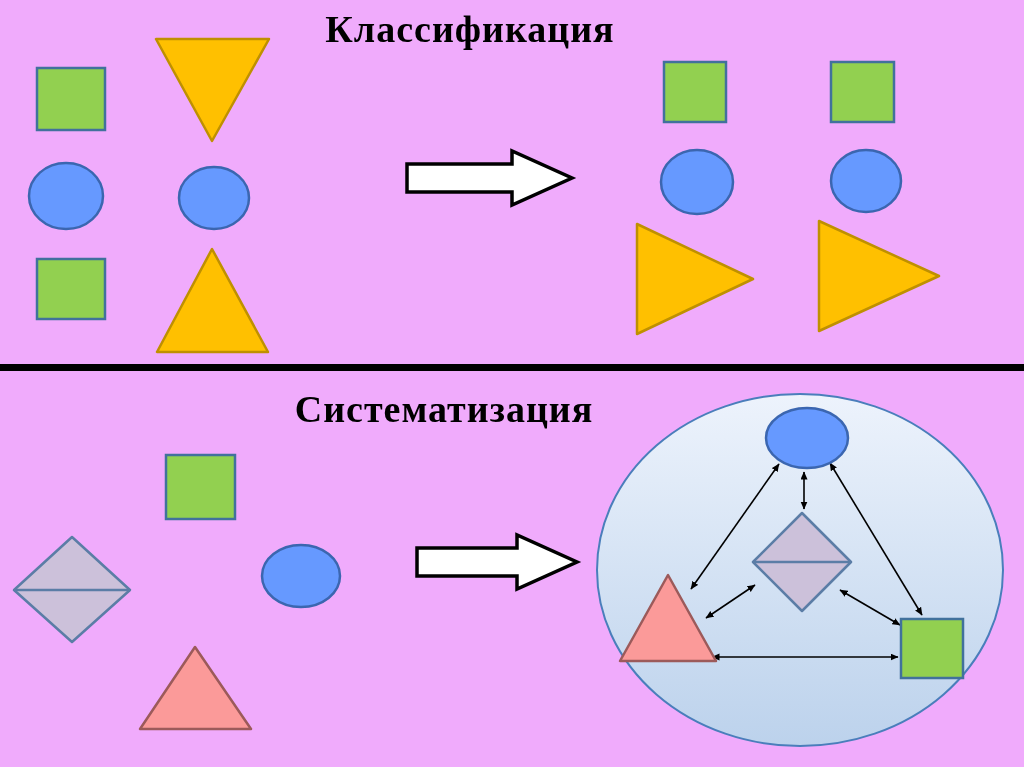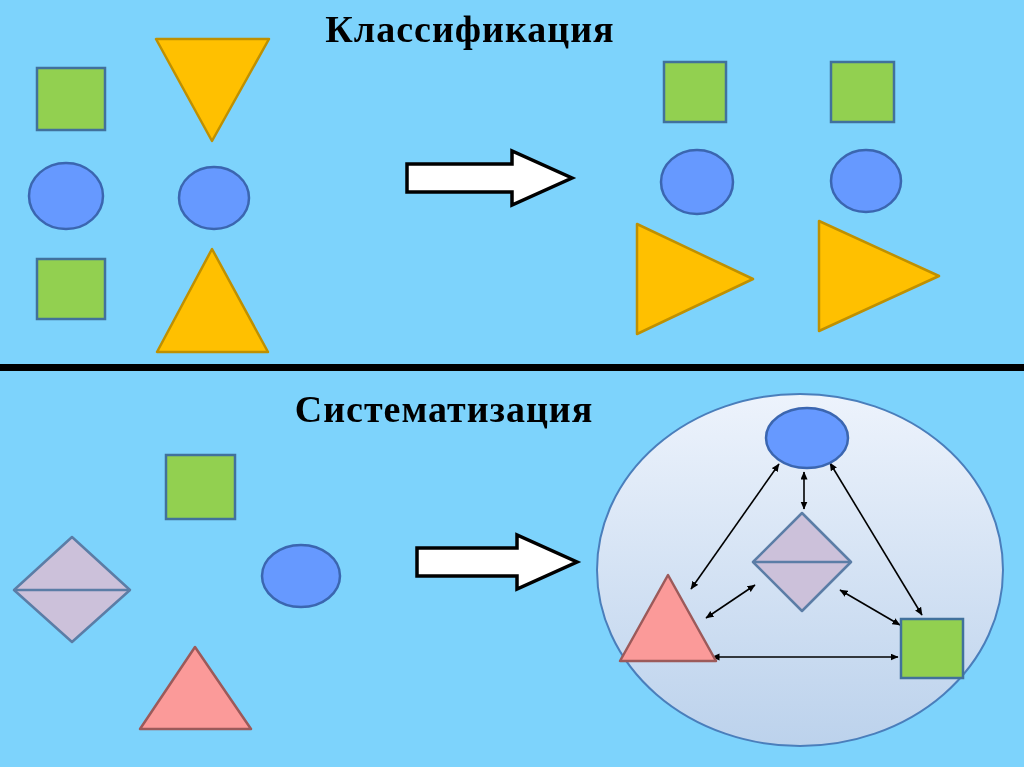--- a/index.html
+++ b/index.html
@@ -8,21 +8,21 @@
     background: #ffffff;
     width: 1024px;
     height: 767px;
     overflow: hidden;
     font-family: "Liberation Serif", "DejaVu Serif", serif;
   }
   .slide {
     position: relative;
     width: 1024px;
     height: 767px;
-    background: #7dd3fc;
+    background: #f0abfc;
   }
   svg { display: block; }
   .slide-title {
     font-family: "Liberation Serif", "DejaVu Serif", serif;
     font-weight: bold;
     font-size: 38px;
     letter-spacing: 1px;
     fill: #000000;
   }
 </style>

